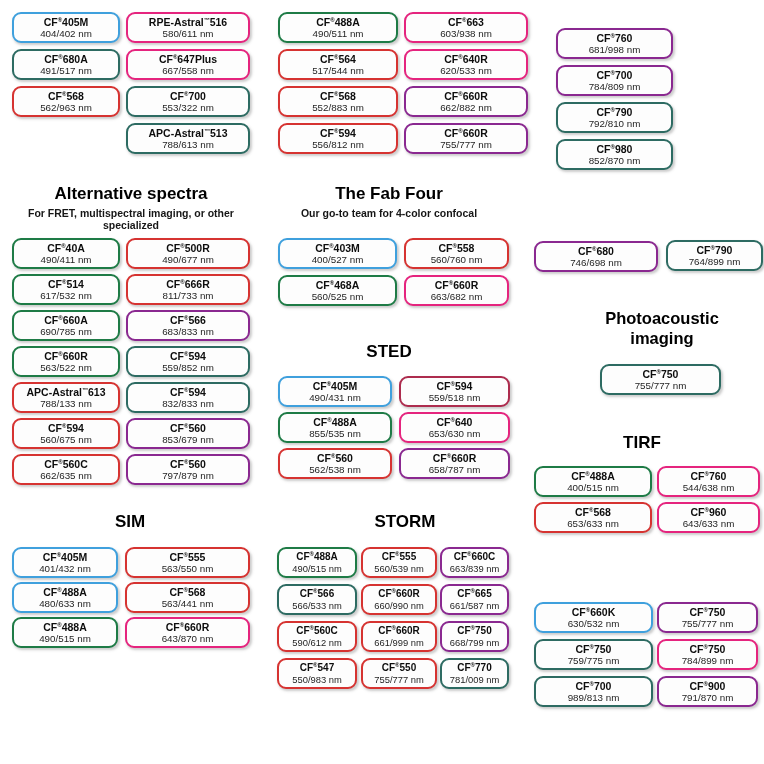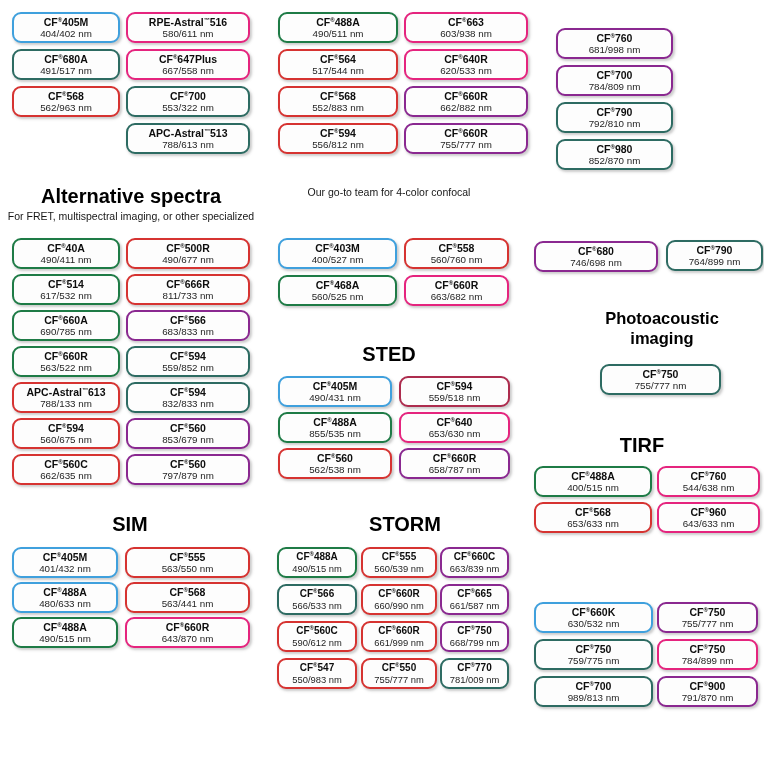--- a/index.html
+++ b/index.html
@@ -11,22 +11,22 @@
   .pill{
     box-sizing:border-box;height:31px;border:2px solid #888;border-radius:9px;
     background:#fdfdfd;display:flex;flex-direction:column;align-items:center;
     justify-content:center;line-height:1.18;
     box-shadow:1.5px 2px 2.5px rgba(110,110,110,0.35);
   }
   .pill-name{font-weight:700;font-size:10.5px;color:#0d0d0d;white-space:nowrap;}
   .pill-value{font-size:9.8px;color:#1e1e1e;white-space:nowrap;}
   sup.reg{font-size:6px;line-height:0;vertical-align:super;}
   .hdr{position:absolute;text-align:center;}
-  .hdr-title{font-size:20px;font-weight:700;color:#000;line-height:1.22;}
-  .hdr-sub{font-size:10.5px;color:#161616;margin-top:2px;}
+  .hdr-title{font-size:17px;font-weight:700;color:#000;line-height:1.22;}
+  .hdr-sub{font-size:10.5px;color:#161616;margin-top:2px;font-weight:bold;}
   #hdr-alt{left:2px;top:184px;width:258px;}
   #hdr-fab{left:264px;top:184px;width:250px;}
   #hdr-sted{left:264px;top:342px;width:250px;}
   #hdr-pa{left:580px;top:308px;width:164px;}
   #hdr-pa .hdr-title{font-size:16.5px;}
   #hdr-tirf{left:520px;top:433px;width:244px;}
   #hdr-sim{left:2px;top:512px;width:256px;}
   #hdr-storm{left:280px;top:512px;width:250px;}
   #hdr-2p{left:520px;top:570px;width:244px;}
   .storm-col .pill-name{font-size:10px;}
@@ -34,20 +34,21 @@
 </style>
 </head>
 <body>
 
 <div id="canvas">
   <div class="hdr" id="hdr-alt">
     <div class="hdr-title">Alternative spectra</div>
     <div class="hdr-sub">For FRET, multispectral imaging, or other specialized</div>
   </div>
   <div class="hdr" id="hdr-fab">
+    <div class="hdr-title">The Fab Four</div>
     <div class="hdr-sub">Our go-to team for 4-color confocal</div>
   </div>
   <div class="hdr" id="hdr-sted">
     <div class="hdr-title">STED</div>
   </div>
   <div class="hdr" id="hdr-pa">
     <div class="hdr-title">Photoacoustic imaging</div>
   </div>
   <div class="hdr" id="hdr-sim">
     <div class="hdr-title">SIM</div>

